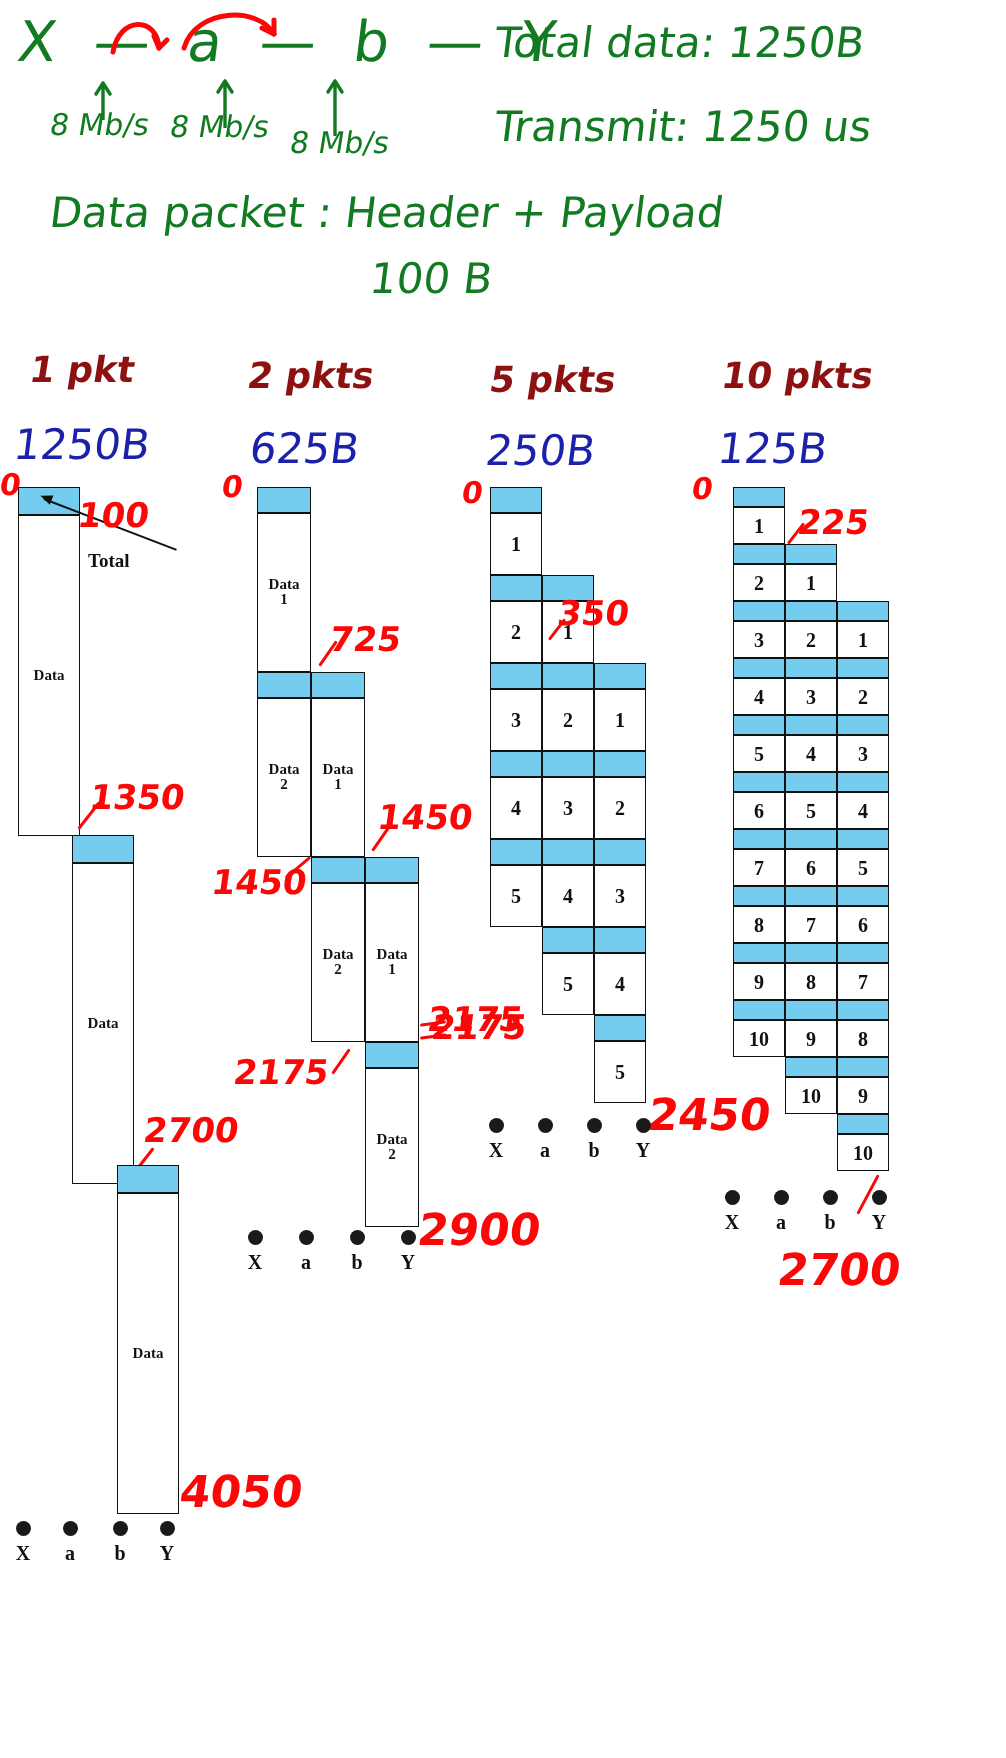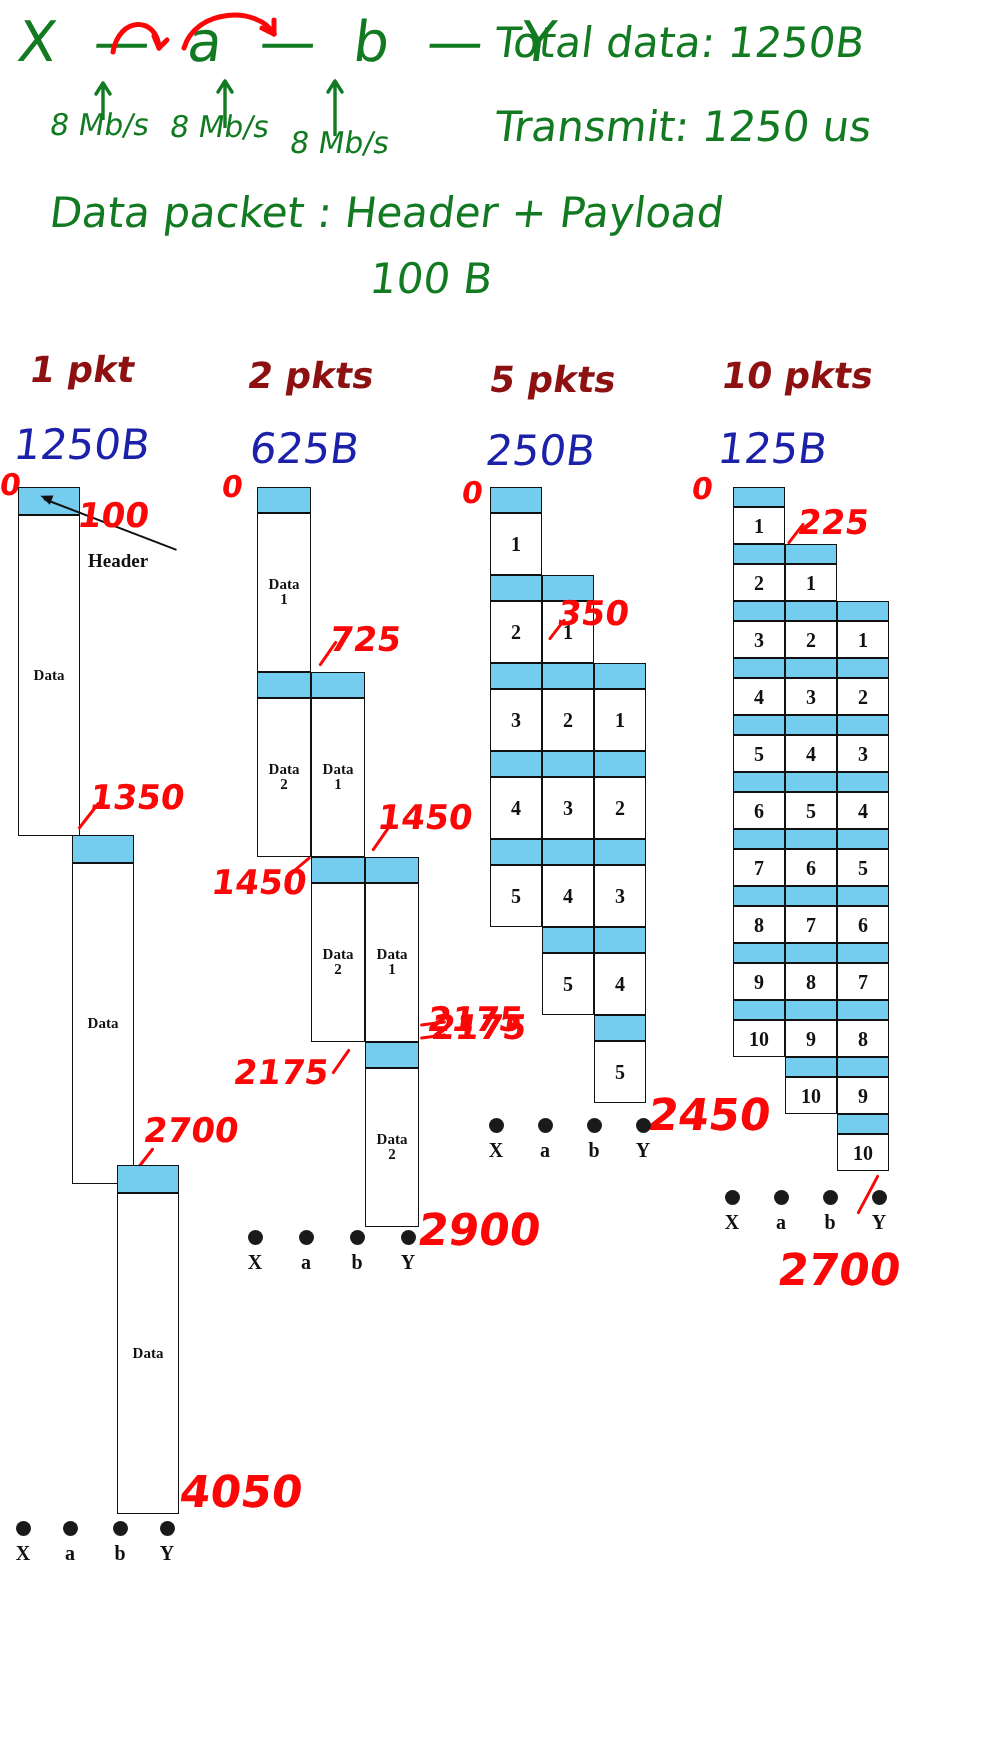--- a/index.html
+++ b/index.html
@@ -122,21 +122,21 @@
   <div class="abs hand blue hw-size" style="left:14px;top:424px;">1250B</div>
   <div class="abs hand red hw-zero" style="left:0px;top:470px;">0</div>
 
   <div class="cell hdr" style="left:18px;top:487px;width:62px;height:28px;"></div>
   <div class="cell" style="left:18px;top:515px;width:62px;height:321px;">
     <span class="lbl small">Data</span>
   </div>
 
   <div class="arrowline" style="left:44px;top:498px;width:142px;transform:rotate(21deg);"></div>
   <div class="arrowhead" style="left:40px;top:493px;transform:rotate(21deg);"></div>
-  <div class="hdrword" style="left:88px;top:550px;">Header</div>
+  <div class="hdrword" style="left:88px;top:550px;">Total</div>
   <div class="abs hand red hw-num" style="left:78px;top:498px;">100</div>
 
   <div class="tick" style="left:72px;top:814px;width:34px;transform:rotate(-52deg);"></div>
   <div class="abs hand red hw-num" style="left:90px;top:780px;">1350</div>
   <div class="cell hdr" style="left:72px;top:835px;width:62px;height:28px;"></div>
   <div class="cell" style="left:72px;top:863px;width:62px;height:321px;">
     <span class="lbl small">Data</span>
   </div>
 
   <div class="tick" style="left:126px;top:1160px;width:34px;transform:rotate(-52deg);"></div>

